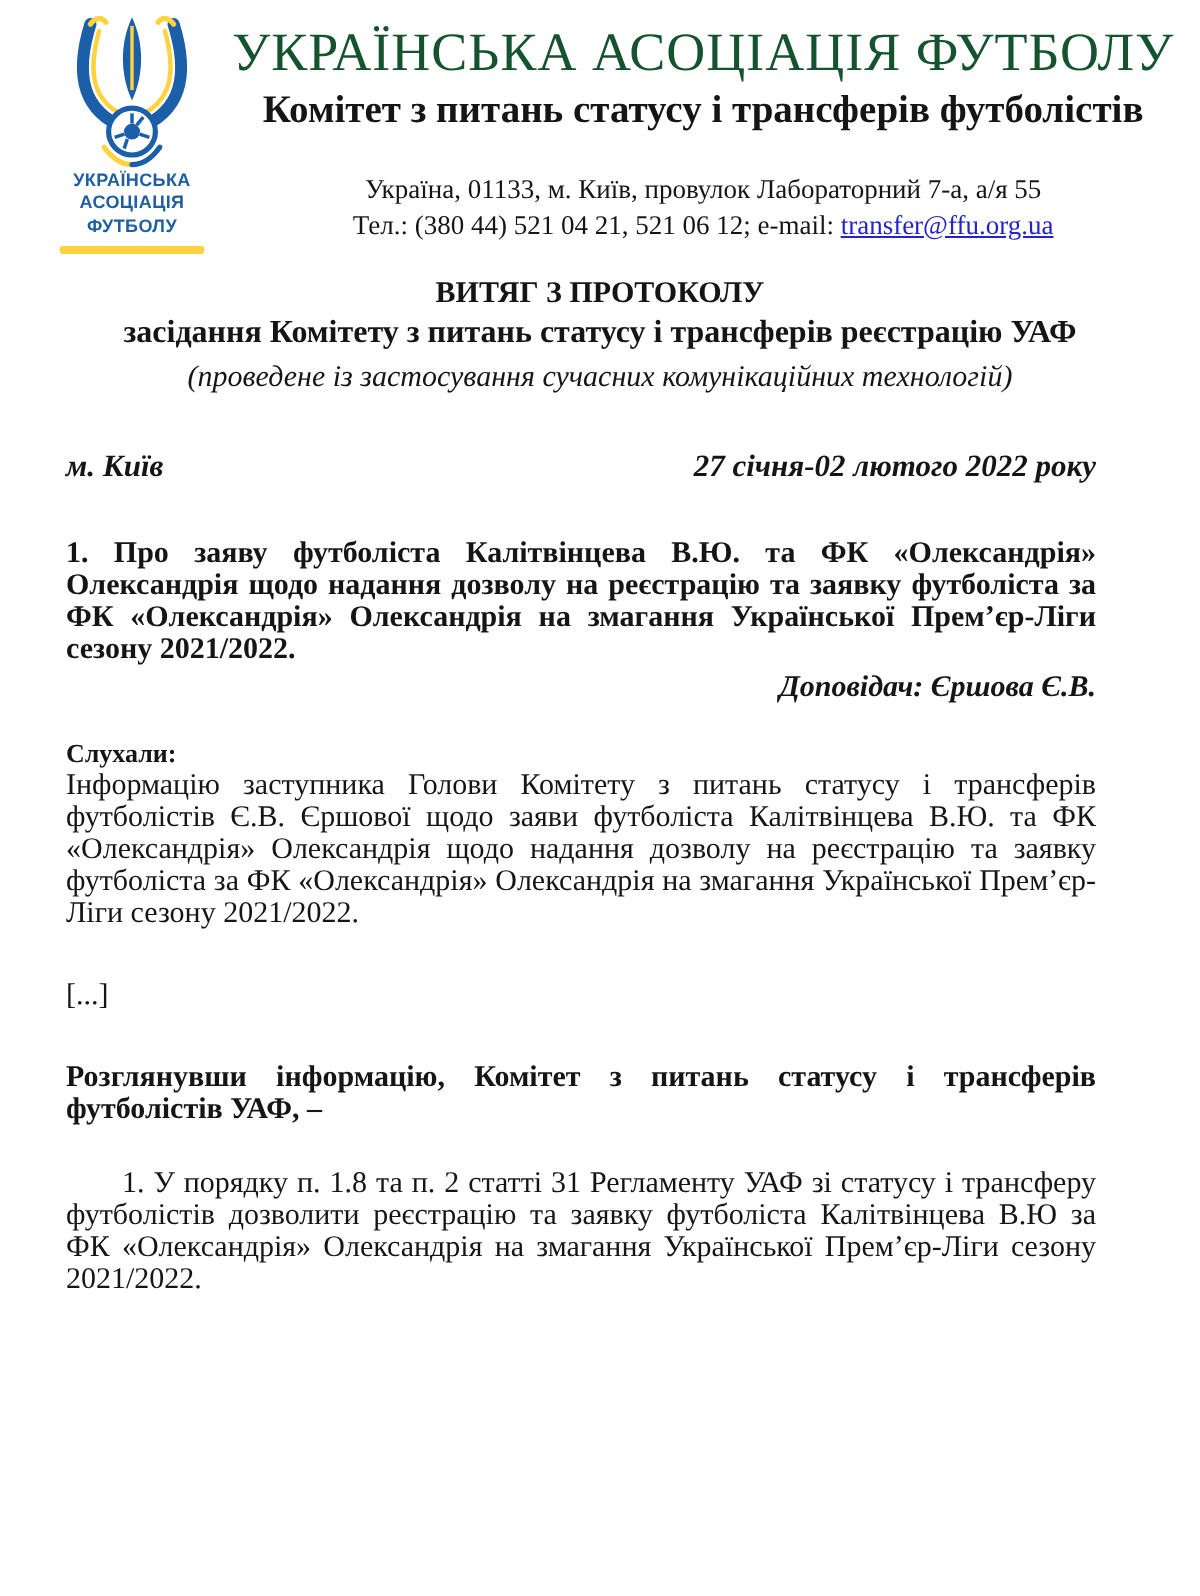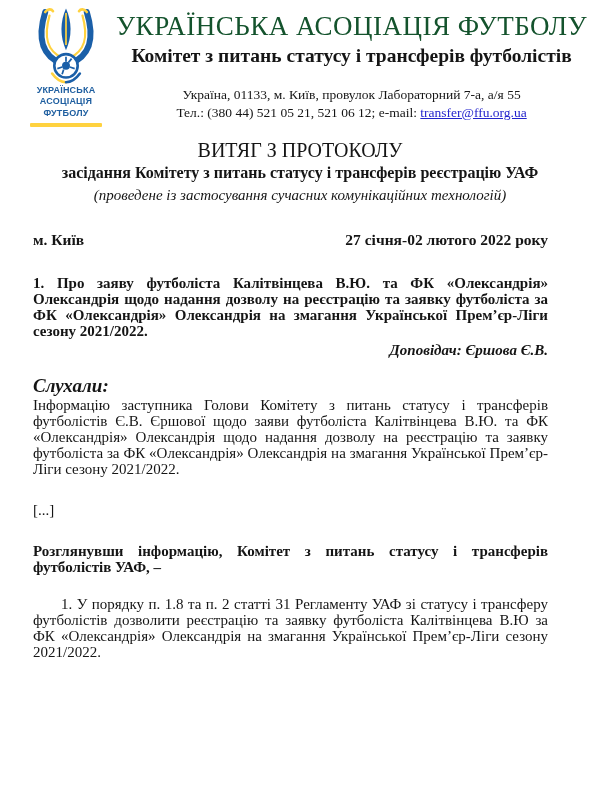--- a/index.html
+++ b/index.html
@@ -23,32 +23,32 @@
   }
   .logo-bar { width:72px; height:4px; background:#ffd23f; margin:4px auto 0; border-radius:1px; }
   .letterhead-text { flex:1; text-align:center; padding-top:6px; }
   .org-title { font-size:27px; line-height:1.1; letter-spacing:.5px; color:#14532d; white-space:nowrap; }
   .org-subtitle { font-size:19.5px; font-weight:bold; margin-top:3px; white-space:nowrap; }
   .org-address { font-size:13.5px; margin-top:20px; }
   .org-contacts { font-size:13.5px; margin-top:2px; }
   .email-link { color:#2323cc; text-decoration:underline;text-align:right; }
   
   .doc-heading { text-align:center; margin-top:16px; line-height:1.2; }
-  .doc-title { font-size:20px; font-weight:normal;margin-top:10px; }
+  .doc-title { font-size:15px; font-weight:bold;margin-top:10px; }
   .doc-subtitle { font-size:16px; font-weight:bold; margin-top:1px; }
   .doc-note { font-size:15px; font-style:italic; margin-top:4px; }
   
   .body-col { padding:0 52px 0 33px; }
   .place-date { display:flex; justify-content:space-between; margin-top:27px;
-                font-size:15.5px; font-weight:bold; }
+                font-size:15.5px; font-weight:bold; font-style:italic; }
   p.doc-par { font-size:15px; line-height:16px; text-align:justify; }
   .bold { font-weight:bold; }
   .agenda { margin-top:26px; }
   .reporter { margin-top:3px; text-align:right; font-size:15px; font-weight:bold; font-style:italic; }
-  .heard-label { margin-top:16px; font-size:19px; font-weight:bold;font-style:italic; }
+  .heard-label { margin-top:16px; font-size:13px; font-weight:bold; }
   .omission { margin-top:25px; font-size:15px; }
   .considered { margin-top:24px; }
   .decided-label { margin-top:24px; font-size:15px; font-weight:bold; }
   .decision { margin-top:21px; text-indent:28px; }
 </style>
 </head>
 <body>
 
 <div class="page">
 
@@ -84,21 +84,21 @@
         <div>УКРАЇНСЬКА</div>
         <div>АСОЦІАЦІЯ</div>
         <div>ФУТБОЛУ</div>
       </div>
       <div class="logo-bar"></div>
     </div>
     <div class="letterhead-text">
       <div class="org-title">УКРАЇНСЬКА АСОЦІАЦІЯ ФУТБОЛУ</div>
       <div class="org-subtitle">Комітет з питань статусу і трансферів футболістів</div>
       <div class="org-address">Україна, 01133, м. Київ, провулок Лабораторний 7-а, а/я 55</div>
-      <div class="org-contacts"><span>Тел.: (380 44) 521 05 21, 521 06 12; e-mail: </span><a href="#" class="email-link">transfer@ffu.org.ua</a></div>
+      <div class="org-contacts"><span>Тел.: (380 44) 521 04 21, 521 06 12; e-mail: </span><a href="#" class="email-link">transfer@ffu.org.ua</a></div>
     </div>
   </div>
 
   <div class="doc-heading">
     <div class="doc-title">ВИТЯГ З ПРОТОКОЛУ</div>
     <div class="doc-subtitle">засідання Комітету з питань статусу і трансферів реєстрацію УАФ</div>
     <div class="doc-note">(проведене із застосування сучасних комунікаційних технологій)</div>
   </div>
 
   <div class="body-col">

